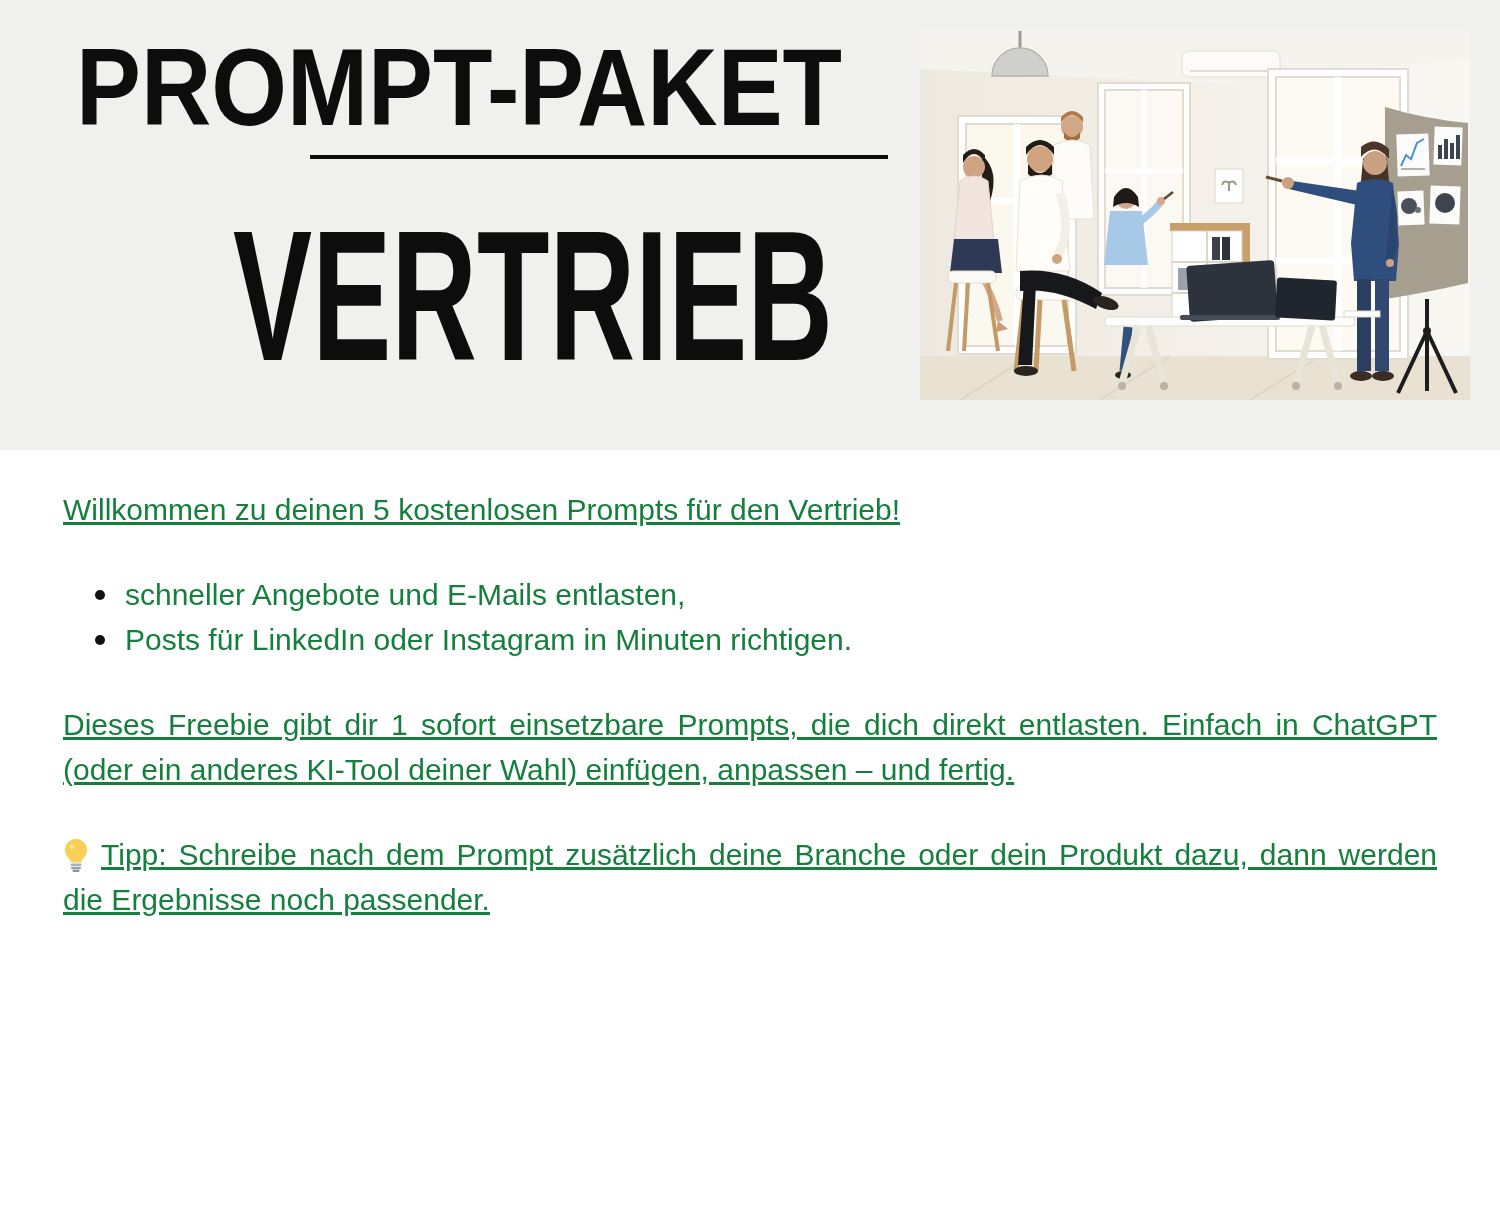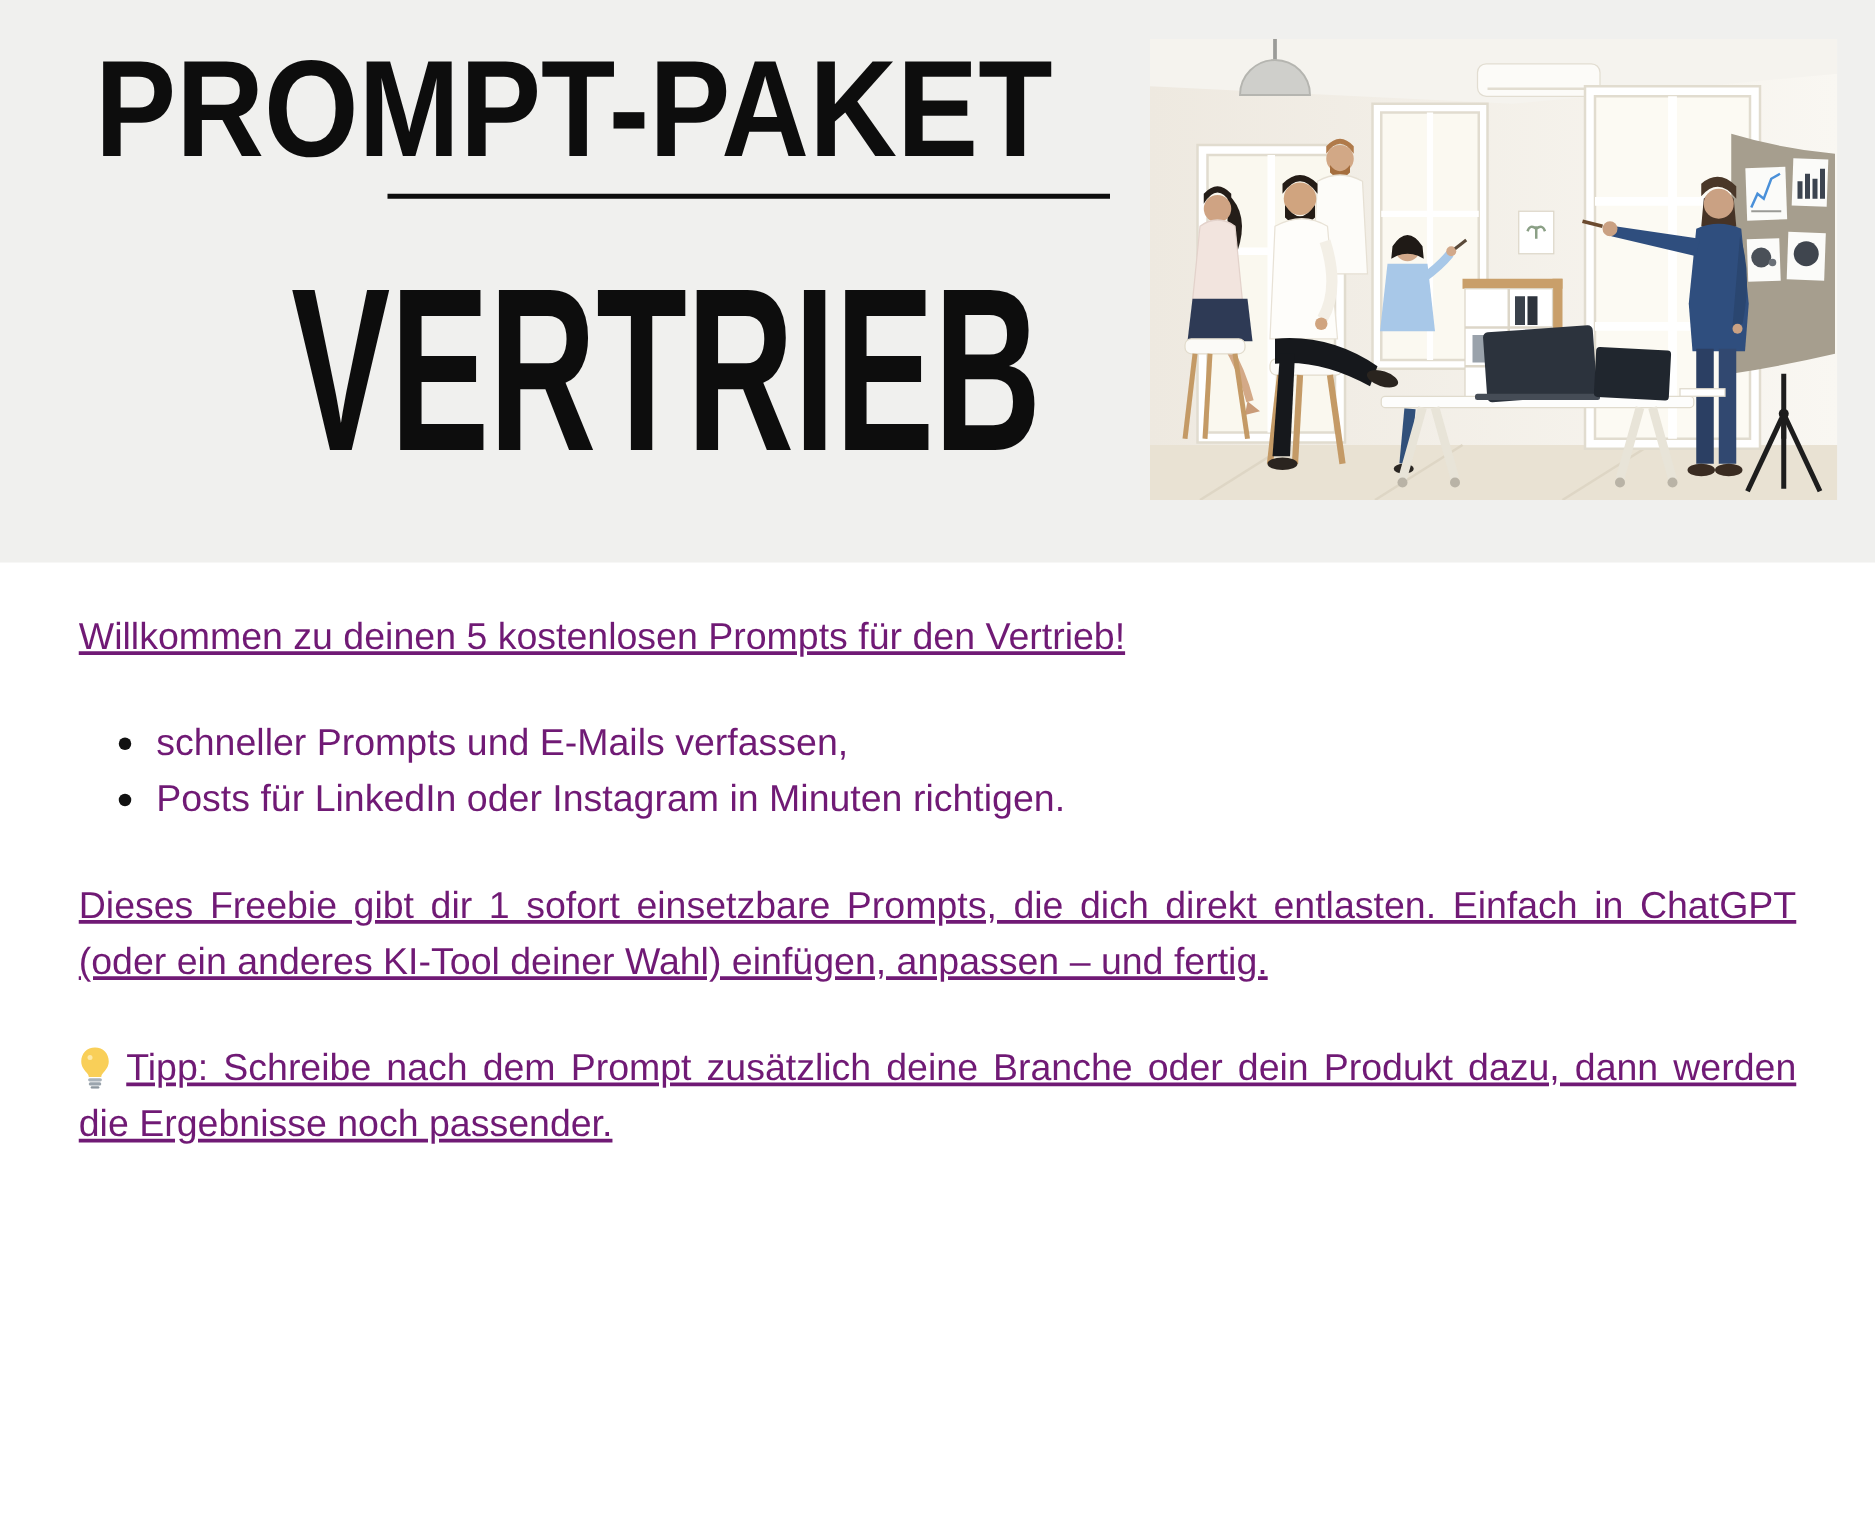--- a/index.html
+++ b/index.html
@@ -2,21 +2,21 @@
 <html><head>
 <meta charset="utf-8">
 <style>
   html,body{margin:0;padding:0;background:#ffffff;}
   .page{
     position:relative;
     width:1500px;height:1217px;
     overflow:hidden;
     background:#ffffff;
     font-family:"Liberation Sans","DejaVu Sans",sans-serif;
-    color:#701a75;
+    color:#15803d;
   }
   
   .hero{
     position:absolute;left:0;top:0;width:1500px;height:450px;
     background:#f0f0ee;
   }
   .title-svg{position:absolute;display:block;}
   .title-svg text{
     font-family:"Liberation Sans","DejaVu Sans",sans-serif;
     font-weight:700;
@@ -228,21 +228,21 @@
     </figure>
   </header>
 
   <main class="content">
 
     <p>Willkommen zu deinen 5 kostenlosen Prompts für den Vertrieb!</p>
 
 
 
     <ul class="benefits">
-      <li><span>schneller Prompts und E-Mails verfassen,</span></li>
+      <li><span>schneller Angebote und E-Mails entlasten,</span></li>
       <li><span>Posts für LinkedIn oder Instagram in Minuten richtigen.</span></li>
     </ul>
 
     <p class="justify">Dieses Freebie gibt dir 1 sofort einsetzbare Prompts, die dich direkt entlasten. Einfach in ChatGPT (oder ein anderes KI-Tool deiner Wahl) einfügen, anpassen – und fertig.</p>
 
     <p class="justify"><svg class="bulb" width="26" height="34" viewBox="0 0 26 34">
         <path d="M13 1 C6.4 1 2 6 2 12 c0 4.2 2.2 6.8 4.2 9 1.2 1.3 1.8 2.4 1.8 3.6 l10 0 c0 -1.2 .6 -2.3 1.8 -3.6 2 -2.2 4.2 -4.8 4.2 -9 C24 6 19.6 1 13 1 Z" fill="#f9cf58"></path>
         <circle cx="9" cy="9" r="2" fill="#fde9a8"></circle>
         <rect x="7.5" y="25.5" width="11" height="2.6" rx="1.3" fill="#a9b2ba"></rect>
         <rect x="8" y="28.8" width="10" height="2.6" rx="1.3" fill="#9aa4ad"></rect>

